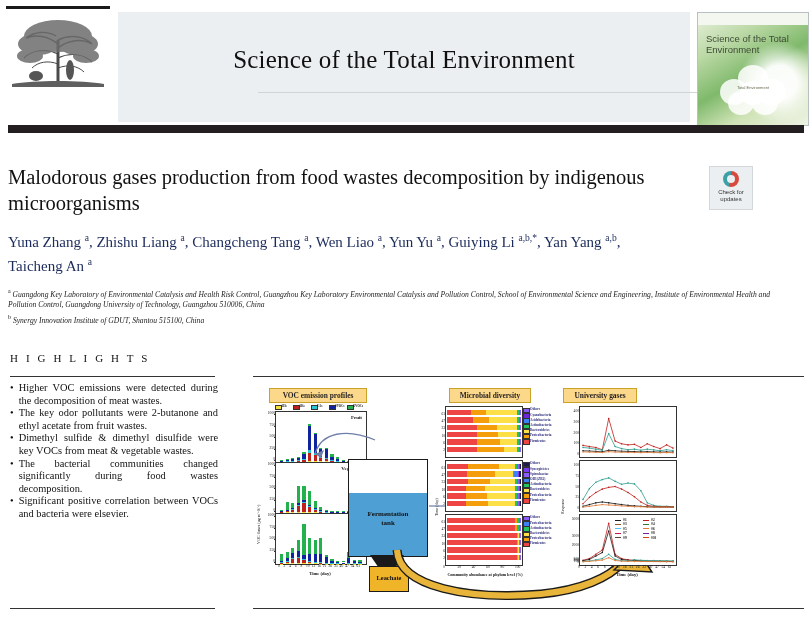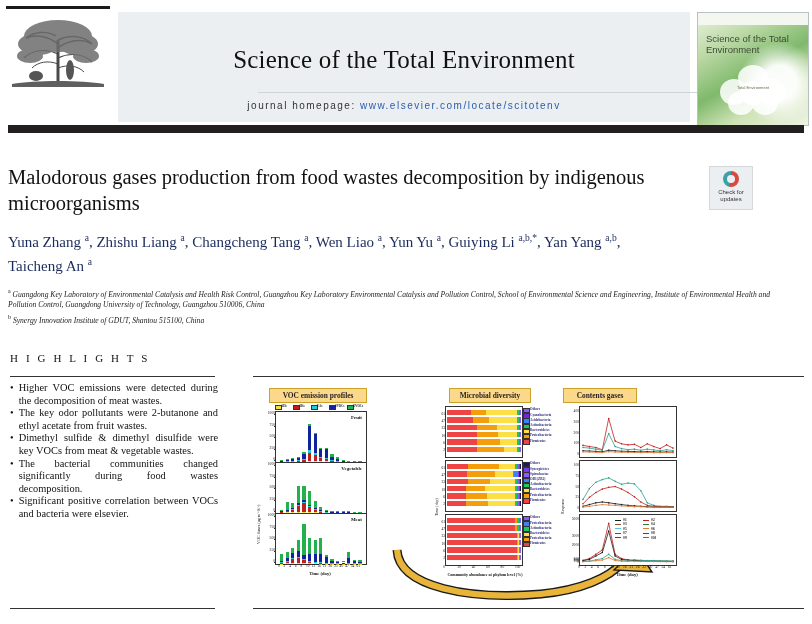--- a/index.html
+++ b/index.html
@@ -155,24 +155,20 @@
             <ellipse cx="28" cy="62" rx="7" ry="5"></ellipse>
           </g>
           <path d="M4 70 C26 66 74 66 96 70 L96 73 L4 73 Z" fill="#5f5f5f"></path>
         </svg>
       </div>
     </div>
 
     <div class="band">
       <div class="band-title">Science of the Total Environment</div>
       <div class="band-sep"></div>
-      <div class="band-home">
-        <span>journal homepage:</span>
-        <span class="url">www.elsevier.com/locate/scitotenv</span>
-      </div>
     </div>
 
     <div class="cover">
       <div class="cover-grad"></div>
       <div class="cover-top"></div>
       <div class="cover-title">Science of the Total Environment</div>
       <div class="cover-flower">
         <div class="petal" style="left:18px;top:0;width:30px;height:26px;"></div>
         <div class="petal" style="left:0;top:14px;width:28px;height:26px;"></div>
         <div class="petal" style="left:38px;top:14px;width:28px;height:26px;"></div>
@@ -242,21 +238,21 @@
     <div class="hl-item">
       <span class="hl-bullet">•</span>
       <span class="hl-text">Significant positive correlation between VOCs and bacteria were elsevier.</span>
     </div>
   </div>
 
   <div class="ga">
 
     <div class="panel-title" style="left:16px;top:2px;width:96px;height:13px;line-height:13px;font-size:7.4px;">VOC emission profiles</div>
     <div class="panel-title" style="left:196px;top:2px;width:80px;height:13px;line-height:13px;font-size:7.4px;">Microbial diversity</div>
-    <div class="panel-title" style="left:310px;top:2px;width:72px;height:13px;line-height:13px;font-size:7.4px;">Contents gases</div>
+    <div class="panel-title" style="left:310px;top:2px;width:72px;height:13px;line-height:13px;font-size:7.4px;">University gases</div>
 
     <div id="voc-block" style="position:absolute;left:0;top:18px;width:115px;height:180px;">
       <div class="ylabel" id="voc-ylabel" style="left:3px;top:140px;">VOC fluxes (µg m⁻² h⁻¹)</div>
       <div id="voc-legend" style="position:absolute;left:22px;top:0px;width:92px;height:6px;">
           <div class="legend-sw" style="left:0px;top:1px;background:#f5e03a"></div>
           <div class="legend-tx" style="left:6px;top:0px;color:#111;font-size:3px">AHs</div>
           <div class="legend-sw" style="left:18px;top:1px;background:#c0201c"></div>
           <div class="legend-tx" style="left:24px;top:0px;color:#111;font-size:3px">AKs</div>
           <div class="legend-sw" style="left:36px;top:1px;background:#29c7d6"></div>
           <div class="legend-tx" style="left:42px;top:0px;color:#111;font-size:3px">EAs</div>
@@ -632,20 +628,47 @@
           <div class="tick" style="left:53.4px;top:0;">26</div>
           <div class="tick" style="left:59px;top:0;">33</div>
           <div class="tick" style="left:64.6px;top:0;">40</div>
           <div class="tick" style="left:70.19999999999999px;top:0;">47</div>
           <div class="tick" style="left:75.8px;top:0;">54</div>
           <div class="tick" style="left:81.39999999999999px;top:0;">61</div>
         </div>
       <div class="xlabel" id="voc-xlabel" style="left:22px;top:167px;width:90px;">Time (day)</div>
     </div>
 
+    <div style="position:absolute;left:0;top:18px;width:200px;height:200px;">
+      <div class="curve-arrow">
+        <svg width="68" height="44" viewBox="0 0 68 44">
+          <path d="M2 28 C8 6 34 2 62 14" stroke="#6f7ea8" stroke-width="1.3" fill="none"></path>
+          <path d="M2 28 l9 -4 l-3 8 z" fill="#6f7ea8"></path>
+        </svg>
+      </div>
+
+      <div class="tank">
+        <div class="tank-liq"></div>
+        <div class="tank-txt">
+          <span>Fermentation</span><br>
+          <span>tank</span>
+        </div>
+      </div>
+      <div class="tank-neck"></div>
+      <div class="leach">
+        <div class="leach-txt">Leachate</div>
+      </div>
+
+      <div class="small-arrow" style="left:176px;top:98px;">
+        <svg width="24" height="8" viewBox="0 0 24 8">
+          <path d="M0 4 H18" stroke="#6f7ea8" stroke-width="1.2"></path>
+          <path d="M24 4 l-7 -3 v6 z" fill="#6f7ea8"></path>
+        </svg>
+      </div>
+    </div>
 
     <div style="position:absolute;left:118px;top:158px;width:300px;height:58px;">
       <svg width="300" height="58" viewBox="0 0 300 58">
         <path d="M26 6 C28 44 100 56 170 50 C210 46 238 34 252 18" stroke="#1a1a1a" stroke-width="9" fill="none" stroke-linecap="butt"></path>
         <path d="M26 6 C28 44 100 56 170 50 C210 46 238 34 252 18" stroke="#e8b53a" stroke-width="6.2" fill="none" stroke-linecap="butt"></path>
         <path d="M243 26 l22 -22 l16 24 z" fill="#e8b53a" stroke="#1a1a1a" stroke-width="1.4"></path>
       </svg>
     </div>
 
     <div id="mic-block" style="position:absolute;left:178px;top:18px;width:126px;height:184px;">

